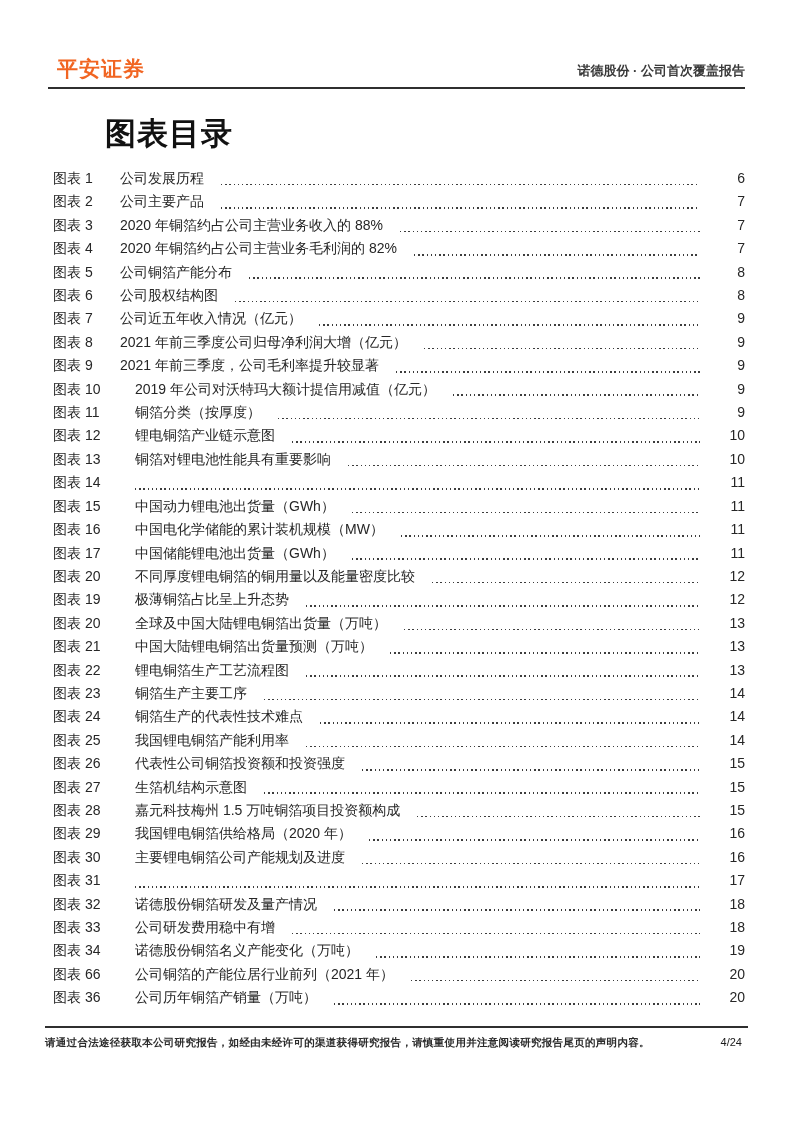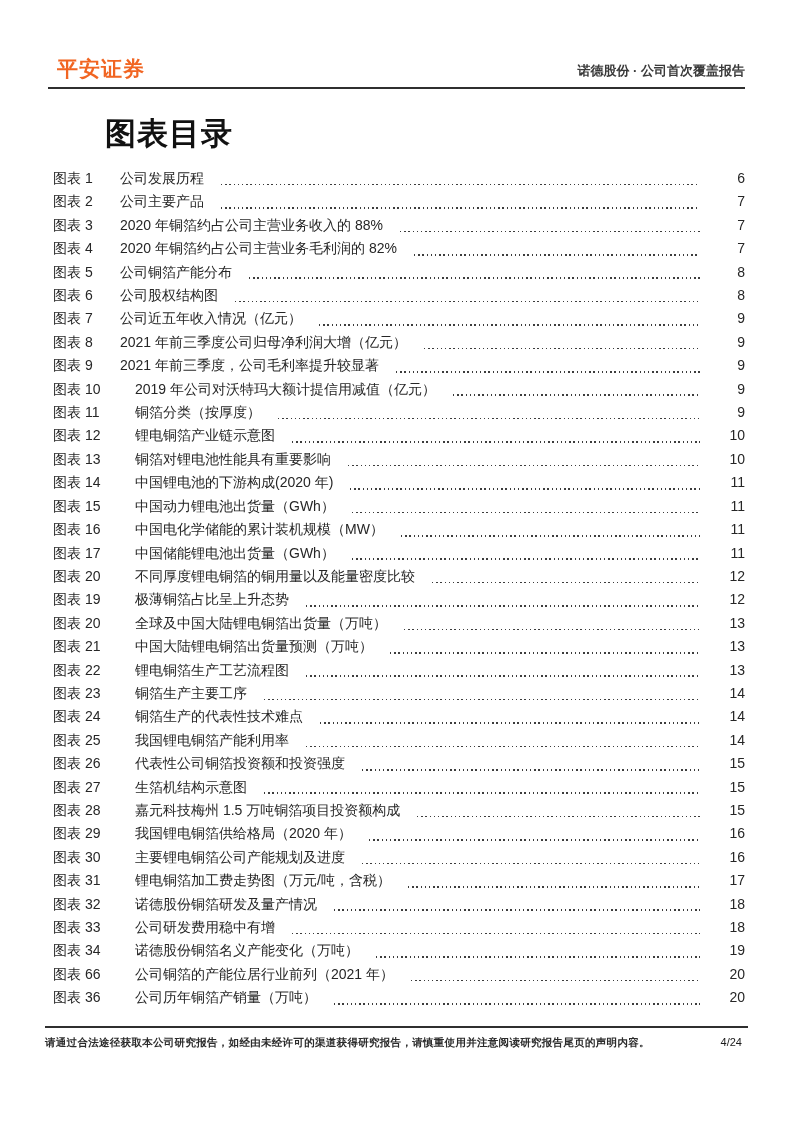--- a/index.html
+++ b/index.html
@@ -204,21 +204,20 @@
 
     <div class="toc-row">
       <span class="toc-label wide">图表 13</span>
       <span class="toc-title">铜箔对锂电池性能具有重要影响</span>
       <span class="toc-leader"></span>
       <span class="toc-page">10</span>
     </div>
 
     <div class="toc-row">
       <span class="toc-label wide">图表 14</span>
-      <span class="toc-title">中国锂电池的下游构成(2020 年)</span>
       <span class="toc-leader"></span>
       <span class="toc-page">11</span>
     </div>
 
     <div class="toc-row">
       <span class="toc-label wide">图表 15</span>
       <span class="toc-title">中国动力锂电池出货量（GWh）</span>
       <span class="toc-leader"></span>
       <span class="toc-page">11</span>
     </div>
@@ -323,21 +322,20 @@
 
     <div class="toc-row">
       <span class="toc-label wide">图表 30</span>
       <span class="toc-title">主要锂电铜箔公司产能规划及进度</span>
       <span class="toc-leader"></span>
       <span class="toc-page">16</span>
     </div>
 
     <div class="toc-row">
       <span class="toc-label wide">图表 31</span>
-      <span class="toc-title">锂电铜箔加工费走势图（万元/吨，含税）</span>
       <span class="toc-leader"></span>
       <span class="toc-page">17</span>
     </div>
 
     <div class="toc-row">
       <span class="toc-label wide">图表 32</span>
       <span class="toc-title">诺德股份铜箔研发及量产情况</span>
       <span class="toc-leader"></span>
       <span class="toc-page">18</span>
     </div>

